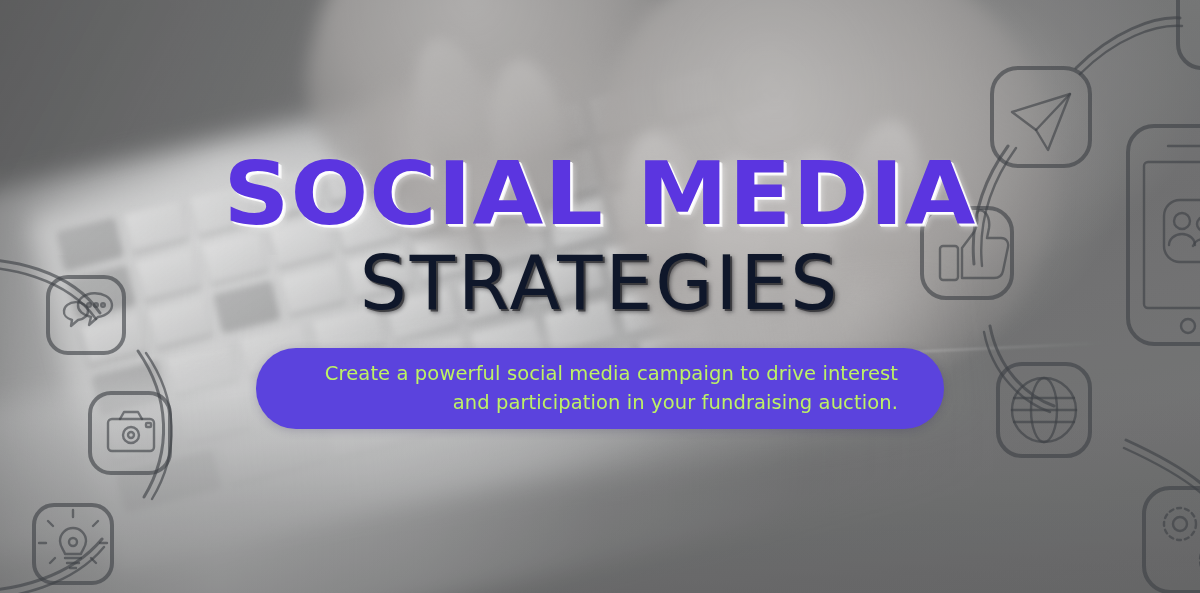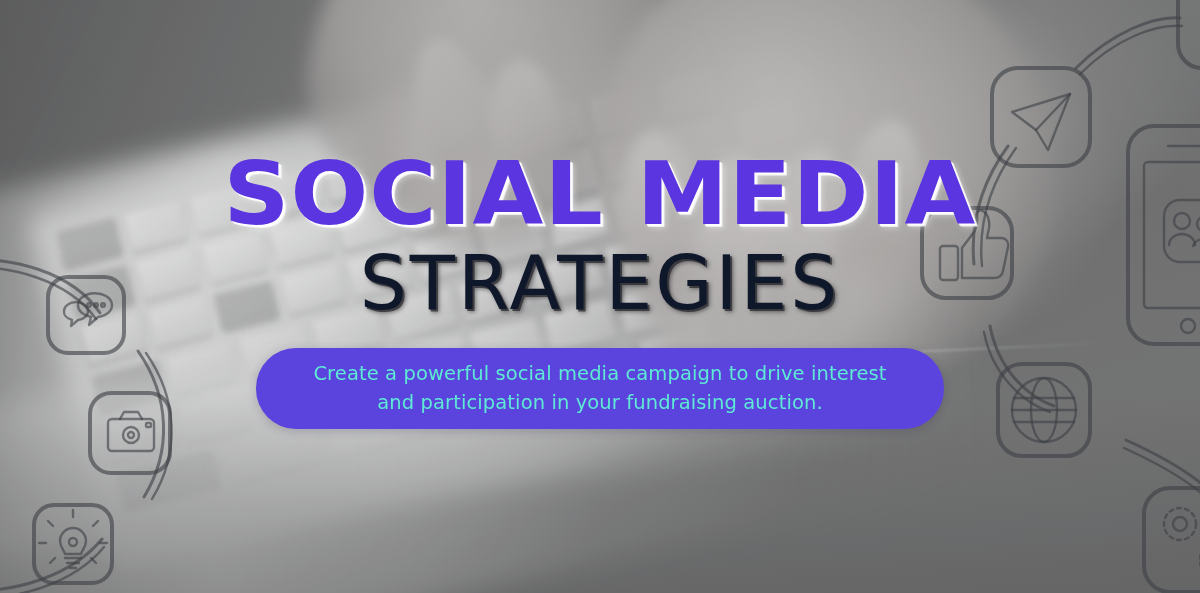--- a/index.html
+++ b/index.html
@@ -188,26 +188,26 @@
     margin-top:28px;
     width:688px;
     min-height:70px;
     background:#5B43DD;
     border-radius:40px;
     display:flex; align-items:center; justify-content:center;
     padding:12px 46px;
     box-shadow:0 2px 10px rgba(40,34,80,0.22);
   }
   .pill-text {
-    color:#5eead4;
+    color:#bef264;
     font-family:"DejaVu Sans", sans-serif;
     font-size:19.5px;
     font-weight:400;
     line-height:1.44;
-    text-align:center;
+    text-align:right;
     letter-spacing:0.1px;
   }
 </style>
 </head>
 <body>
 
 <div class="banner">
 
   <div class="photo">
     <div class="photo-base"></div>

